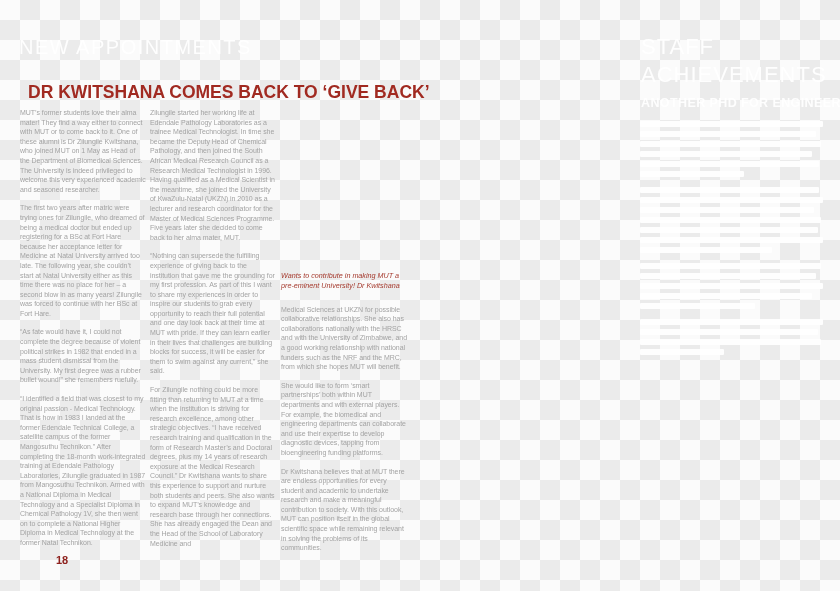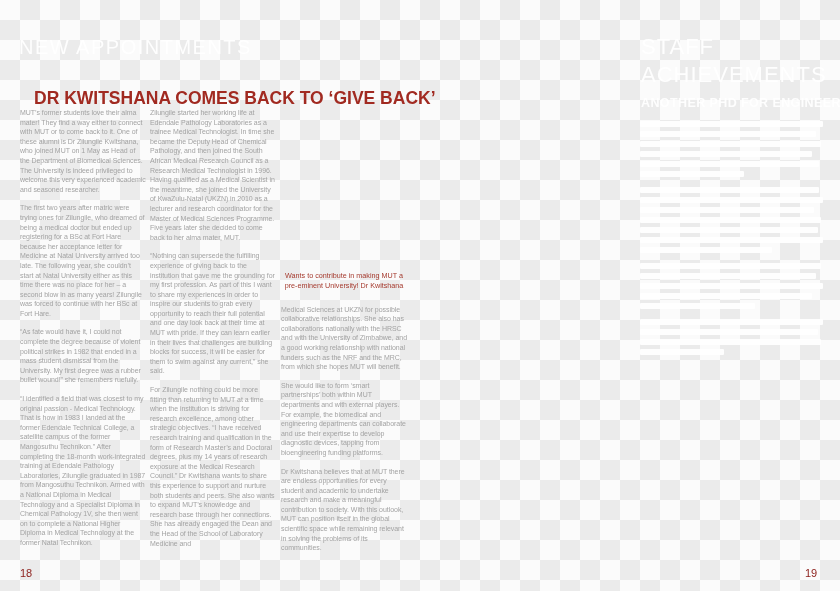--- a/index.html
+++ b/index.html
@@ -24,47 +24,48 @@
                      var(--checker-light) 270deg 360deg);
     background-size:40px 40px;
   }
   .kicker{
     position:absolute;left:19px;top:36px;
     font-size:20px;font-weight:400;letter-spacing:1.5px;
     color:rgba(255,255,255,0.92);
     white-space:nowrap;
   }
   .headline{
-    position:absolute;left:19px;top:73px;margin:15px;
+    position:absolute;left:19px;top:73px;margin:9px;
     font-size:17.5px;font-weight:700;letter-spacing:0;
     color:var(--headline-red);
     white-space:nowrap;
   }
   .col{
     position:absolute;top:108px;width:126px;
   }
   .col p{
     margin:0 0 9px 0;
     font-size:7px;line-height:9.6px;letter-spacing:-0.05px;
     color:var(--body-gray);
     text-align:left;
   }
   .col-1{left:20px;}
   .col-2{left:150px;}
   .col-3{left:281px;top:271px;}
   .caption{
     font-size:7.2px;line-height:9.8px;
+    font-style:italic;
     color:var(--caption-red);
     margin:0 0 14px 0;
-    text-align:center;
   }
   .pagenum{
-    position:absolute;top:567px;
-    font-size:11px;font-weight:400;
+    position:absolute;top:554px;
+    font-size:11px;font-weight:700;
     color:var(--pagenum-red);
+    margin-left:36px;
   }
   .pagenum-left{left:20px;}
   .pagenum-right{left:800px;width:22px;text-align:center;}
   .right-heading{
     position:absolute;left:641px;top:33px;margin:0;
     font-size:22px;line-height:28px;font-weight:400;letter-spacing:1px;
     color:rgba(255,255,255,0.93);
     white-space:pre-line;
   }
   .right-subheading{

